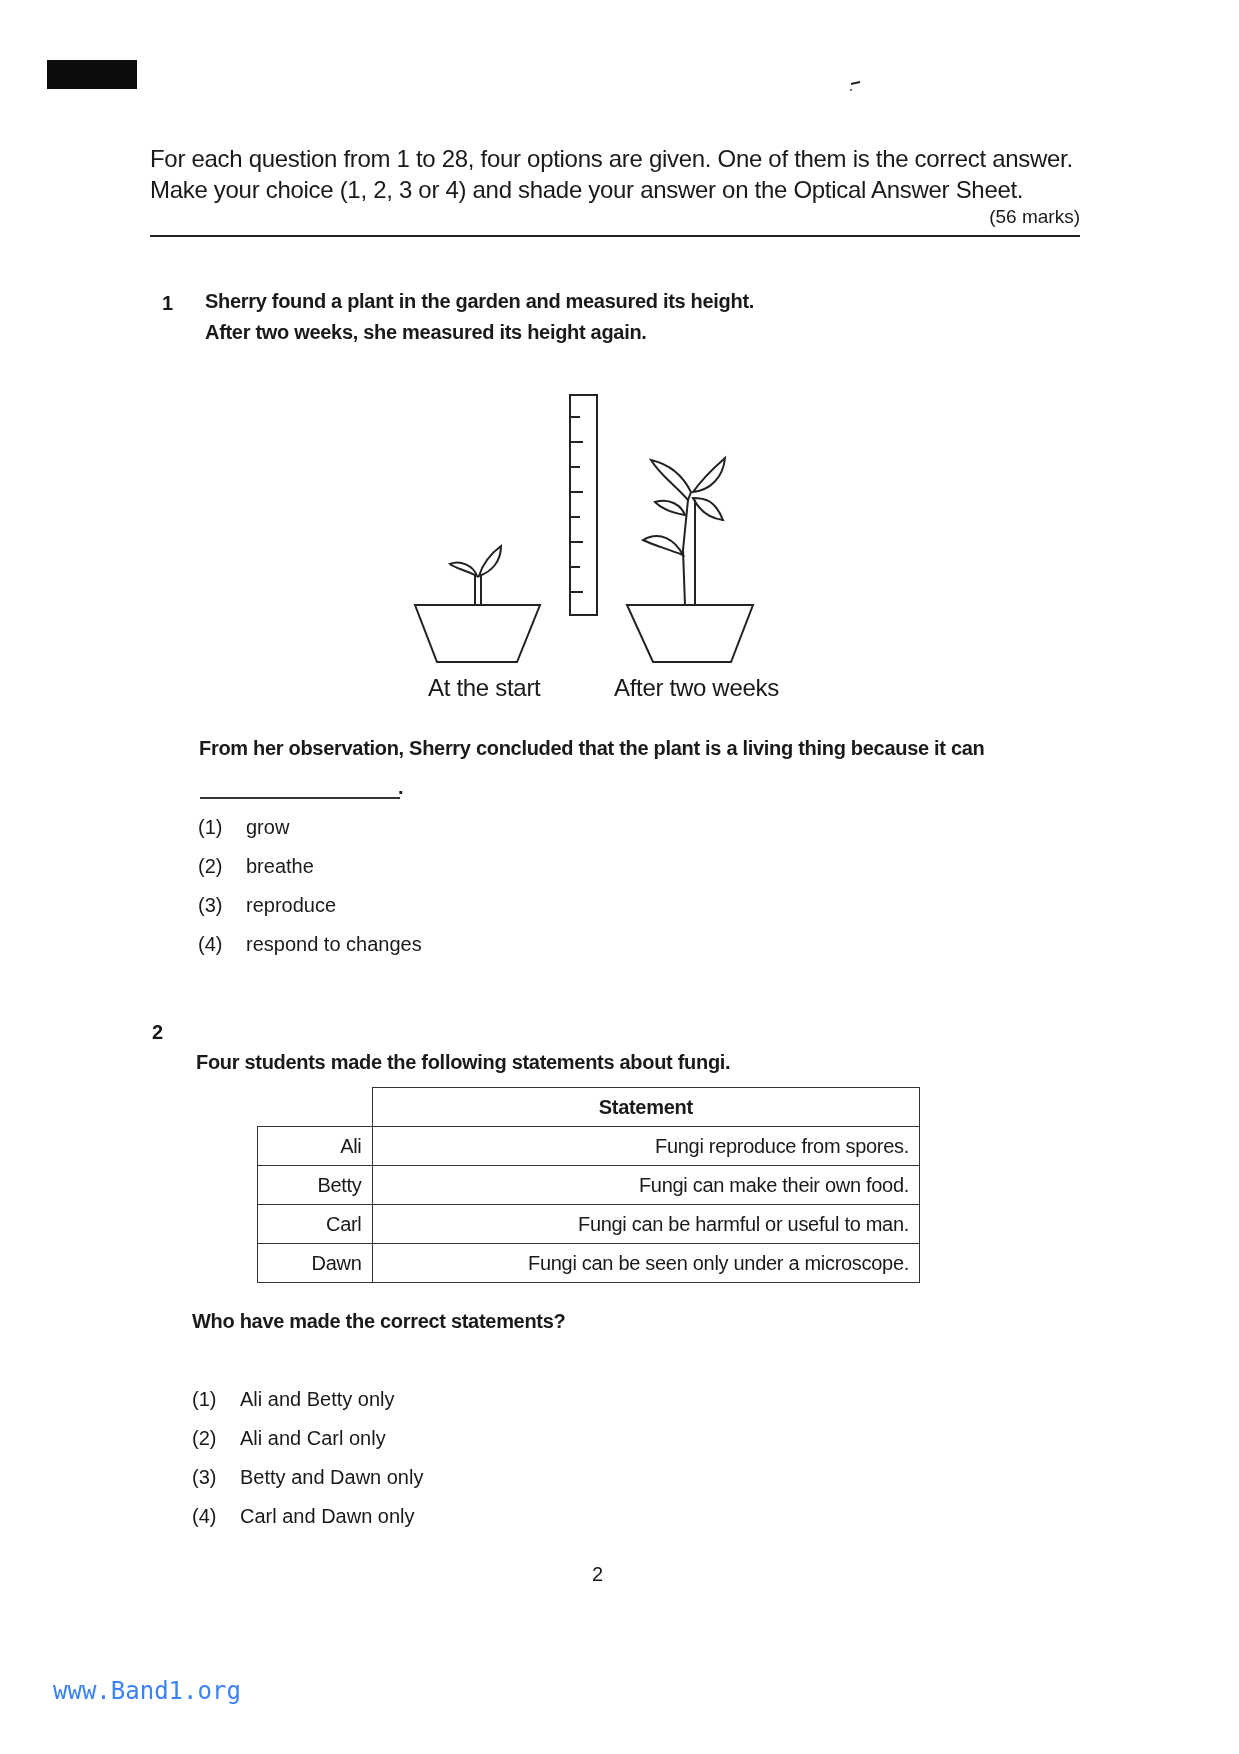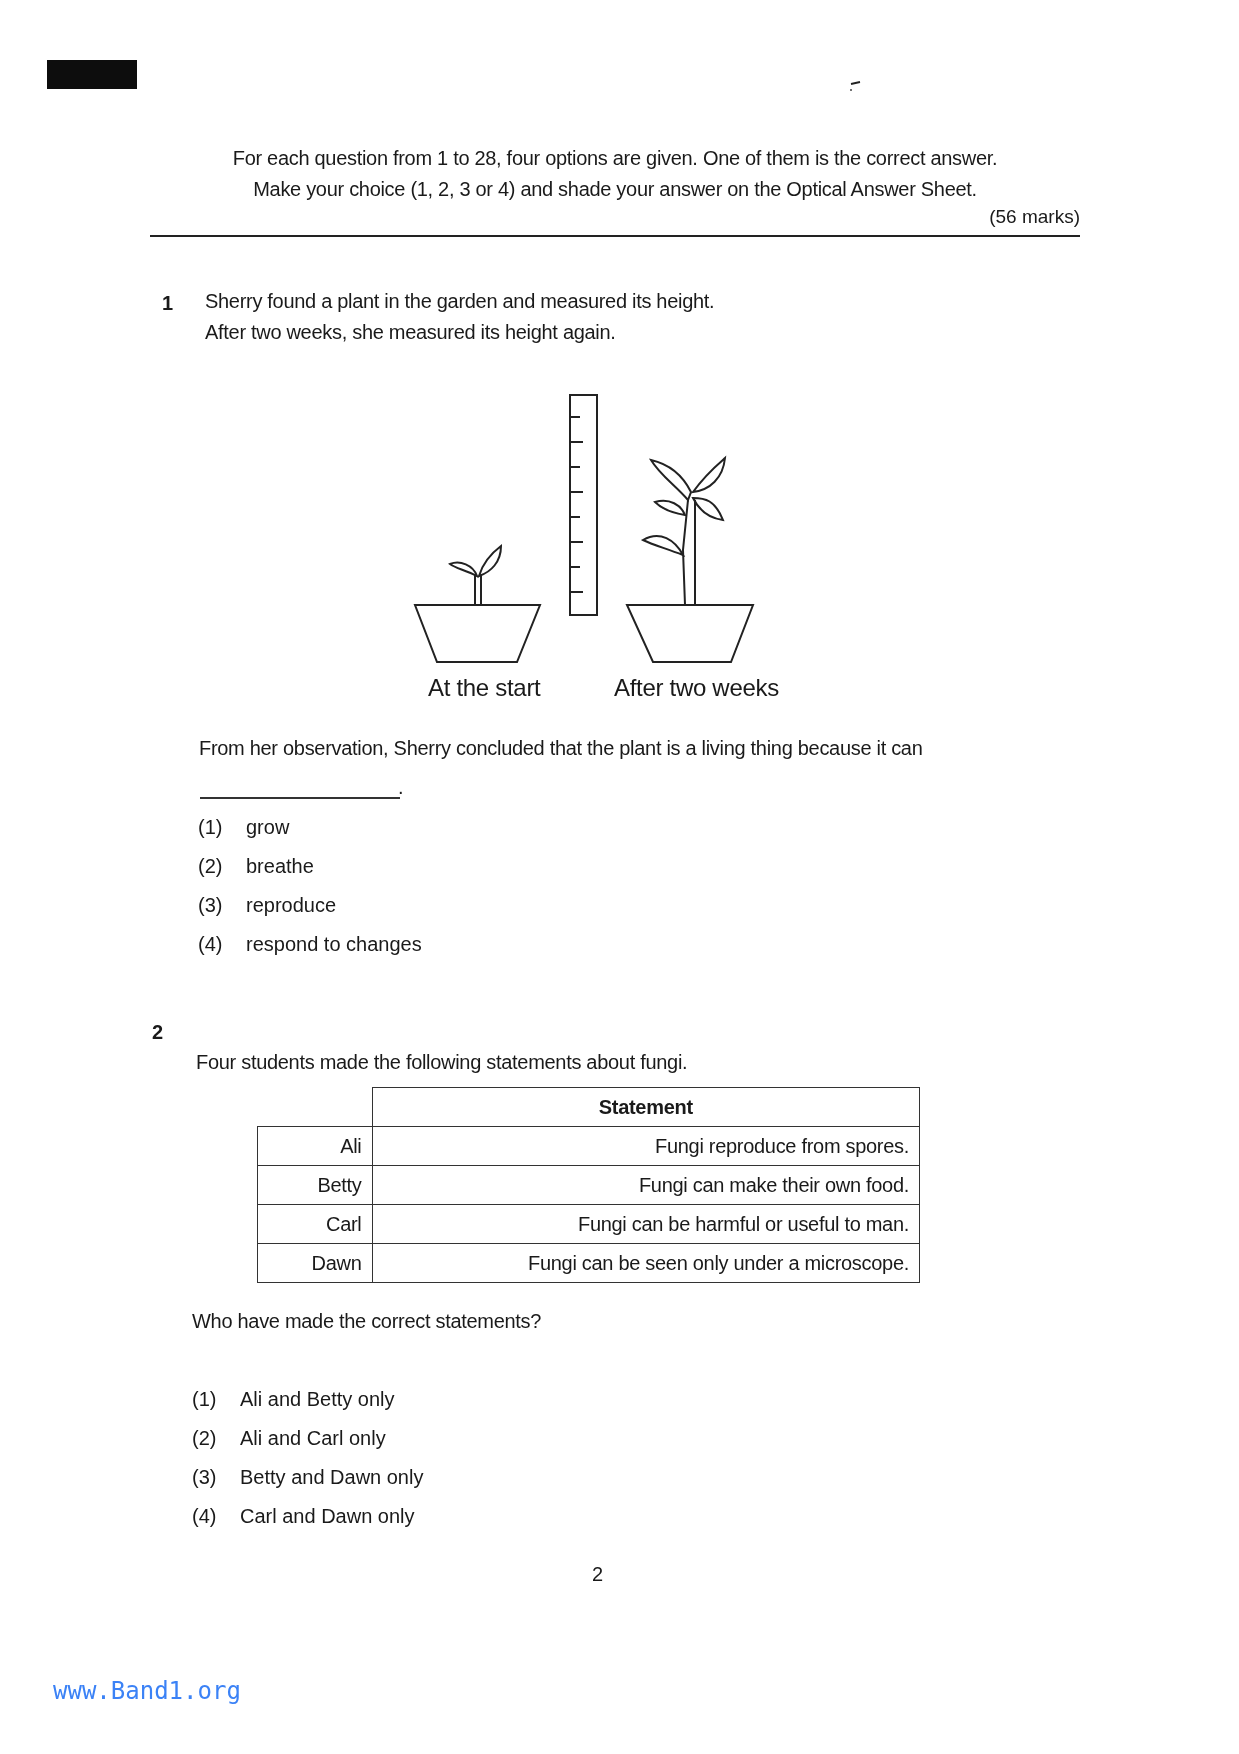--- a/index.html
+++ b/index.html
@@ -2,25 +2,25 @@
 <html><head>
 <meta charset="utf-8">
 <style>
   html, body { margin: 0; padding: 0; background: #ffffff; }
   body {
     width: 1239px; height: 1754px; position: relative; overflow: hidden;
     font-family: "Liberation Sans", sans-serif; color: #1a1a1a;
   }
   .redaction { position: absolute; left: 47px; top: 60px; width: 90px; height: 29px; background: #0d0d0d; }
   .scan-mark { position: absolute; left: 848px; top: 80px; width: 14px; height: 14px; }
-  .instructions { position: absolute; left: 150px; top: 143px; width: 930px; font-size: 20px; line-height: 31px; letter-spacing: -0.3px; text-align: center; }
+  .instructions { position: absolute; left: 150px; top: 143px; width: 930px; font-size: 24px; line-height: 31px; letter-spacing: -0.3px; }
   .marks { position: absolute; right: 159px; top: 206px; font-size: 19px; }
   .rule-top { position: absolute; left: 150px; top: 235px; width: 930px; height: 2px; background: #222; }
   .qnum { position: absolute; font-size: 20px; font-weight: bold; }
-  .qtext { position: absolute; font-size: 20px; line-height: 31px; letter-spacing: -0.3px; }
+  .qtext { position: absolute; font-size: 20px; line-height: 31px; letter-spacing: -0.3px; font-weight: bold; }
   .figure { position: absolute; left: 405px; top: 380px; width: 380px; height: 330px; }
   .fig-caption { position: absolute; font-size: 24px; letter-spacing: -0.3px; }
   .blank-line { position: absolute; left: 200px; top: 797px; width: 200px; height: 2px; background: #333; }
   .options { position: absolute; font-size: 20px; }
   .option { display: flex; height: 39px; align-items: center; }
   .option .num { width: 48px; }
   table.stmt { position: absolute; left: 257px; top: 1087px; width: 663px; border-collapse: collapse; font-size: 20px; letter-spacing: -0.3px; }
   table.stmt td, table.stmt th { border: 1.5px solid #333; padding: 0 10px; height: 38px; text-align: right; font-weight: normal; }
   table.stmt th.blank { border-top: none; border-left: none; width: 94px; }
   table.stmt th.head { text-align: center; font-weight: bold; }

